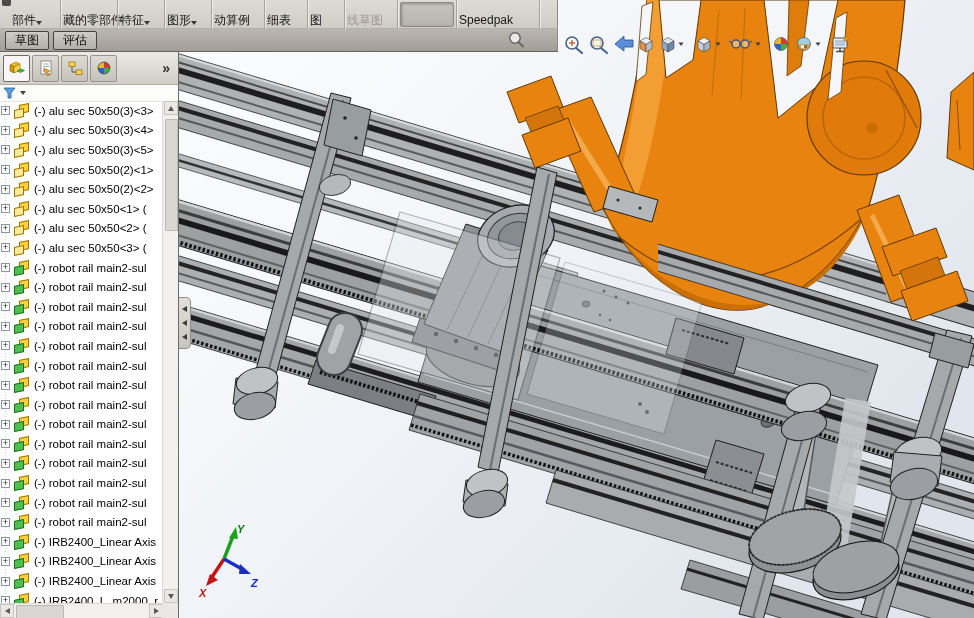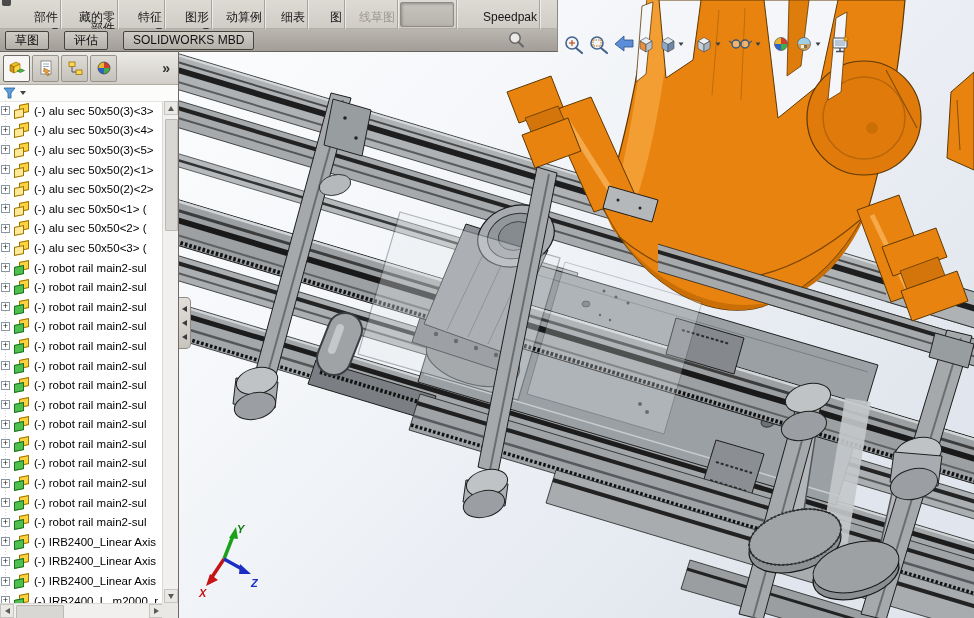--- a/index.html
+++ b/index.html
@@ -12,35 +12,35 @@
   #scene{position:absolute;left:0;top:0;z-index:0}
   
   .ribbon{
     position:absolute;left:0;top:0;width:558px;height:29px;z-index:3;
     background:linear-gradient(#dedbd5,#d0cdc6);
     border-right:1px solid #8d897f;border-bottom:1px solid #b3afa6;
     display:flex;align-items:flex-start;box-sizing:border-box;
   }
   .rstub{width:12px;height:29px;position:relative}
   .rstub i{position:absolute;left:2px;top:0;width:9px;height:6px;background:#4a4a4a;border-radius:0 0 2px 2px}
-  .rcell{display:flex;flex-direction:column;align-items:flex-end;height:29px;box-sizing:border-box;padding-top:12px}
+  .rcell{display:flex;flex-direction:row;align-items:center;height:29px;box-sizing:border-box;padding-top:12px}
   .rlbl{font-size:12px;line-height:11px;color:#161616;white-space:nowrap}
   .rdd{width:0;height:0;border-left:3.5px solid transparent;border-right:3.5px solid transparent;border-top:4px solid #3a3a3a;margin-top:5px}
   .rsep{width:1px;height:29px;background:#a8a39a;margin:0 2px;box-shadow:1px 0 0 rgba(255,255,255,.55)}
   .rcell.disabled .rlbl{color:#9d9990}
   .instant3d{width:52px;height:23px;margin-top:2px;border:1px solid #8f8b83;border-radius:2px;
     background:linear-gradient(#c7c4be,#b7b4ad);box-shadow:inset 1px 1px 3px rgba(0,0,0,.28)}
   
   .tabstrip{
     position:absolute;left:0;top:29px;width:558px;height:23px;z-index:3;
     background:linear-gradient(#bab7b0,#a29e97);
     border-right:1px solid #8d897f;border-bottom:1px solid #67635c;
     display:flex;align-items:center;padding-left:5px;box-sizing:border-box;
   }
-  .tab{height:17px;line-height:16px;padding:0 9px;margin-right:15px;font-size:12px;color:#101010;
+  .tab{height:17px;line-height:16px;padding:0 9px;margin-right:4px;font-size:12px;color:#101010;
     background:linear-gradient(#d0cdc7,#b2afa8);border:1px solid #45433d;border-radius:2px;white-space:nowrap}
   .strip-mag{margin-left:auto;margin-right:32px}
   
   .panel{position:absolute;left:0;top:52px;width:179px;height:566px;background:#fff;z-index:2;
     border-right:1px solid #6e6a63;box-sizing:border-box}
   .phead{height:33px;background:linear-gradient(#eceae5,#d1cec8);border-bottom:1px solid #b1ada5;
     display:flex;align-items:center;padding:0 3px;box-sizing:border-box}
   .ptab{width:27px;height:27px;border:1px solid #98948c;border-radius:2px;margin-right:2px;
     background:linear-gradient(#dedbd5,#c5c2bb);display:flex;align-items:center;justify-content:center;box-sizing:border-box}
   .ptab.active{background:#f8f7f5;border-color:#6f6b64}
@@ -411,21 +411,20 @@
   <div class="rsep"></div>
   <div class="rcell" style="width:78px">
     <span class="rlbl">Speedpak</span>
   </div>
   <div class="rsep"></div>
 </div>
 
 <div class="tabstrip">
   <div class="tab"><span>草图</span></div>
   <div class="tab"><span>评估</span></div>
-  <div class="tab"><span>SOLIDWORKS MBD</span></div>
   <svg class="strip-mag" width="17" height="18" viewBox="0 0 17 18">
     <circle cx="7" cy="7" r="5.2" fill="#eceae6" stroke="#666" stroke-width="1.5"></circle>
     <line x1="10.5" y1="11" x2="15" y2="15.5" stroke="#666" stroke-width="2" stroke-linecap="round"></line>
   </svg>
 </div>
 
 <div class="panel">
   <div class="phead">
     <div class="ptab active">
       <svg width="18" height="18" viewBox="0 0 18 18">

